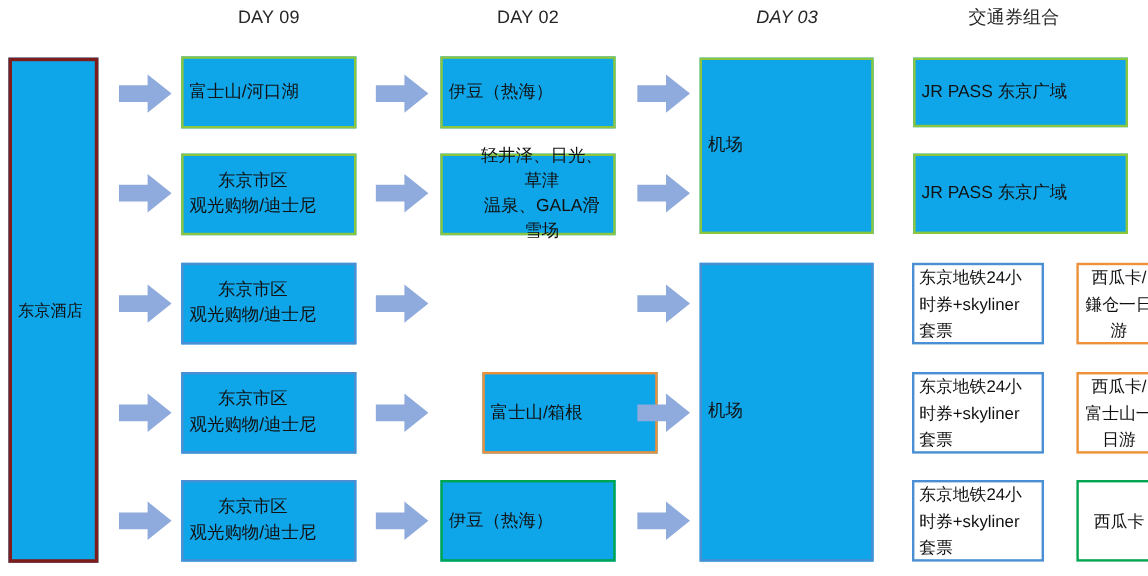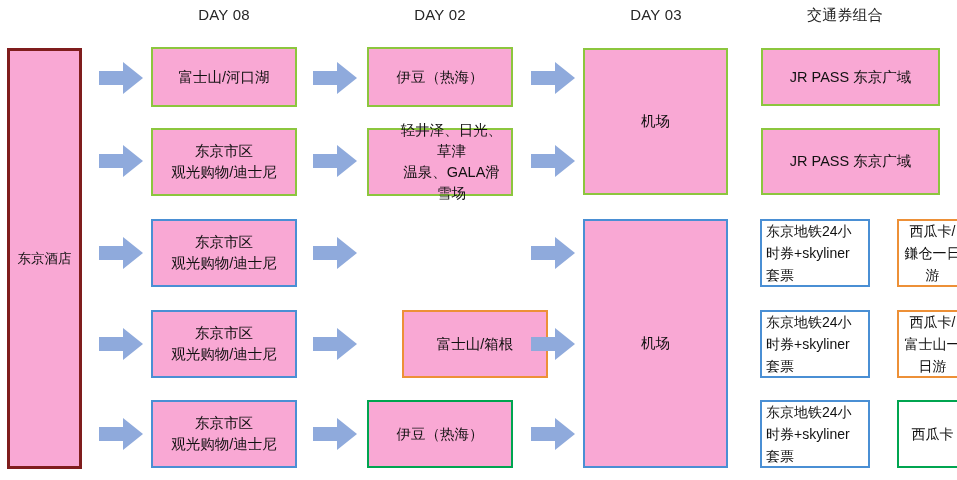--- a/index.html
+++ b/index.html
@@ -24,24 +24,23 @@
     font-size: 15px;
     line-height: 18px;
     color: #262626;
     text-align: center;
     white-space: nowrap;
     letter-spacing: 0.2px;
   }
   .node {
     position: absolute;
     box-sizing: border-box;
-    background: #f9a8d4;
+    background: #0ea5e9;
     display: flex;
     align-items: center;
-    justify-content: center;
     text-align: center;
     font-size: 14.5px;
     line-height: 21px;
     color: #111111;
     padding: 2px 5px;
   }
   .node .node-text {
     display: block;
     white-space: pre-line;
   }
@@ -82,23 +81,23 @@
     text-align: center;
     margin-left: 28px;
   }
   .ticket-cell .node-text { display:block; white-space: pre-line; }
 </style>
 </head>
 <body>
 
 <div id="canvas">
 
-  <div class="col-header" style="left:164px; top:6px; width:120px;">DAY 08</div>
+  <div class="col-header" style="left:164px; top:6px; width:120px;">DAY 09</div>
   <div class="col-header" style="left:380px; top:6px; width:120px;">DAY 02</div>
-  <div class="col-header" style="left:596px; top:6px; width:120px;">DAY 03</div>
+  <div class="col-header" style="left:596px; top:6px; width:120px;font-style:italic;">DAY 03</div>
   <div class="col-header" style="left:785px; top:6px; width:120px;">交通券组合</div>
 
   <div class="node hotel-node" style="left:7px; top:48px; width:75px; height:421px;">
     <span class="node-text">东京酒店</span>
   </div>
 
   <div class="arrow" style="left:99px; top:61px;">
     <svg viewBox="0 0 44 34" xmlns="http://www.w3.org/2000/svg">
       <polygon points="0,10 24,10 24,1 44,17 24,33 24,24 0,24" fill="#8FAADC"></polygon>
     </svg>

